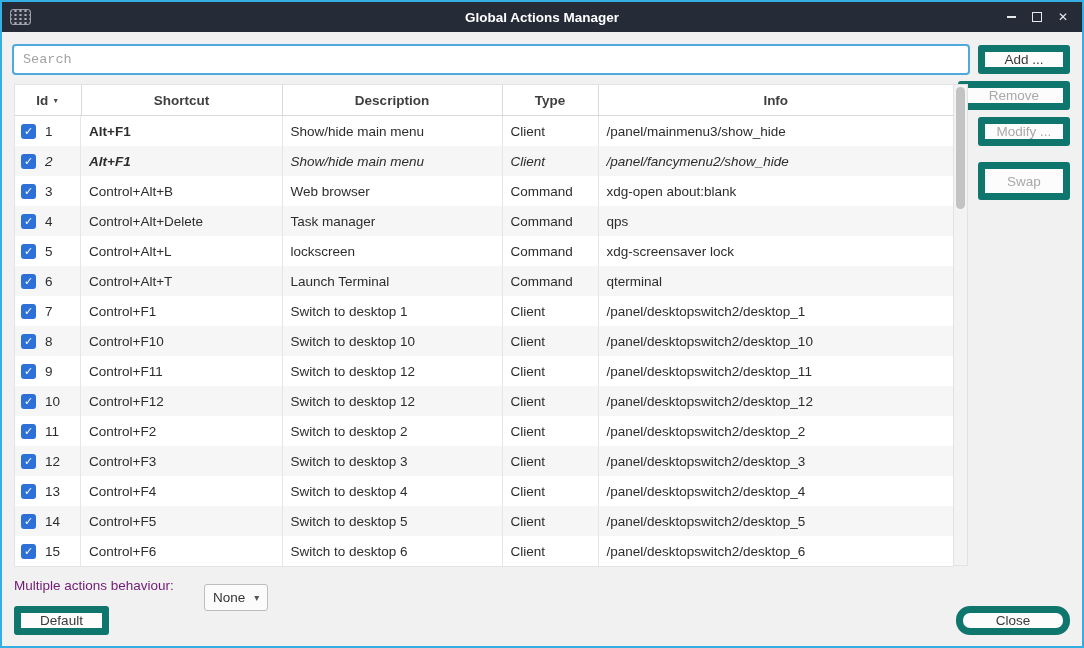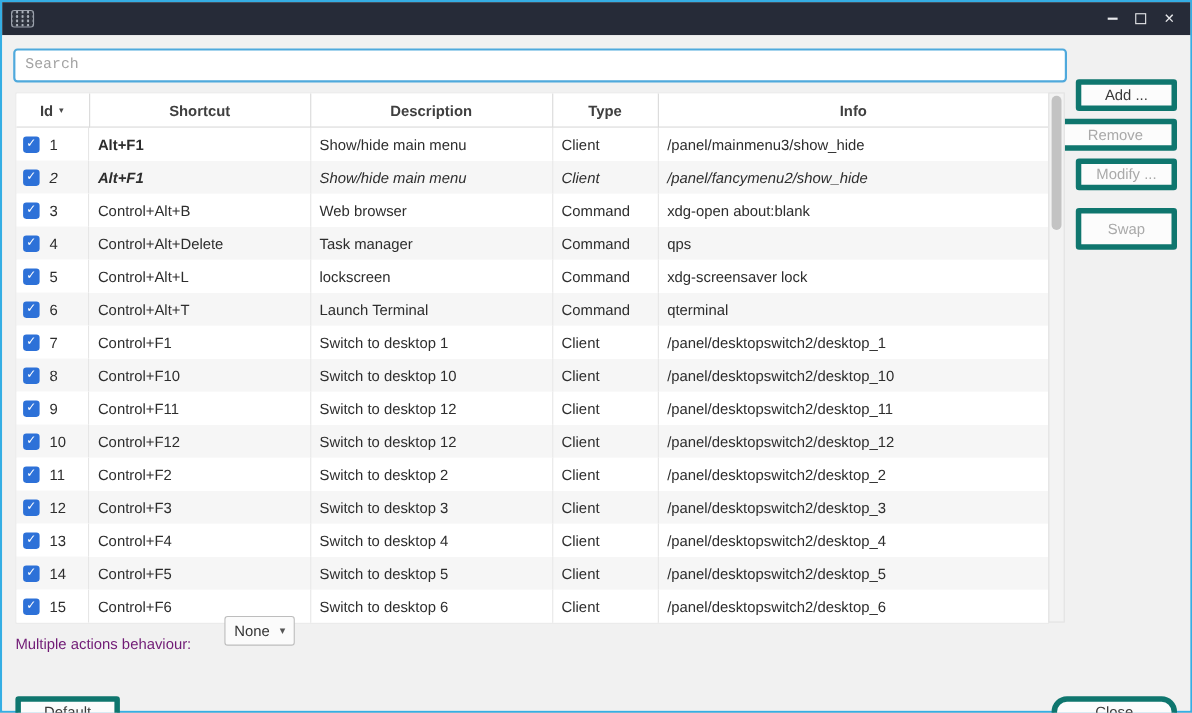--- a/index.html
+++ b/index.html
@@ -16,23 +16,23 @@
   .wbtn{width:26px;height:30px;display:flex;align-items:center;justify-content:center;cursor:default;}
   .min-glyph{display:block;width:9px;height:2px;background:#e8e9ec;}
   .restore-glyph{display:block;width:8px;height:8px;border:1.5px solid #e8e9ec;}
   .close-glyph{color:#e8e9ec;font-size:12px;line-height:1;}
   
   .main{position:absolute;left:0;right:0;top:30px;bottom:0;background:#f1f1f1;}
   .search{position:absolute;left:10px;top:12px;width:958px;height:31px;box-sizing:border-box;
     border:2px solid #4fa9dc;border-radius:4px;background:#ffffff;font-size:13.5px;padding:0 9px;color:#333;outline:none;
     font-family:Liberation Mono, monospace;}
   .search::placeholder{color:#a3a3a3;}
-  .btn{position:absolute;box-sizing:border-box;background:#fcfcfc;border:5px solid #0f766e;border-radius:3px;
+  .btn{position:absolute;box-sizing:border-box;background:#fcfcfc;border:7px solid #0f766e;border-radius:3px;
     font-size:13.5px;color:#393939;display:flex;align-items:center;justify-content:center;cursor:default;
-    font-family:"Liberation Sans","DejaVu Sans",sans-serif;margin-top:27px;}
+    font-family:"Liberation Sans","DejaVu Sans",sans-serif;}
   .btn.disabled{color:#a9a9a9;}
   .add{right:12px;top:13px;width:92px;height:29px;}
   .remove{right:12px;top:49px;width:112px;height:29px;}
   .modify{right:12px;top:85px;width:92px;height:29px;}
   .swap{right:12px;top:130px;width:92px;height:38px;}
   
   .tablewrap{position:absolute;left:12px;top:52px;width:938px;background:#fff;border:1px solid #e4e4e4;box-sizing:content-box;}
   table{width:938px;border-collapse:collapse;table-layout:fixed;font-size:13.5px;}
   thead th{height:30px;font-weight:bold;color:#3f3f3f;background:#ffffff;
     border-right:1px solid #d9d9d9;border-bottom:1px solid #d9d9d9;text-align:center;padding:0;}
@@ -47,33 +47,34 @@
   .id-cell{display:flex;align-items:center;gap:9px;border-right:1px solid #e6e6e6;}
   .cb{width:15px;height:15px;border-radius:3px;background:#2d71d8;display:inline-flex;align-items:center;justify-content:center;
     color:#fff;font-size:11px;font-weight:bold;line-height:1;flex:0 0 auto;}
   .idnum{color:#2d2d2d;}
   .sortarrow{font-size:7px;color:#4a4a4a;margin-left:4px;vertical-align:2px;}
   
   .scrollbar{position:absolute;left:951px;top:52px;width:15px;height:482px;background:#f3f3f3;border:1px solid #e2e2e2;box-sizing:border-box;}
   .thumb{position:absolute;left:2px;top:2px;width:9px;height:122px;background:#c3c3c3;border-radius:5px;}
   
   .behaviour-label{position:absolute;left:12px;top:541px;height:26px;line-height:26px;font-size:13.5px;color:#701a75;}
-  .combo{position:absolute;left:202px;top:528px;height:27px;box-sizing:border-box;border:1px solid #bdbdbd;border-radius:3px;
+  .combo{position:absolute;left:202px;top:552px;height:27px;box-sizing:border-box;border:1px solid #bdbdbd;border-radius:3px;
     background:#fbfbfb;display:flex;align-items:center;padding:0 8px;gap:9px;font-size:13.5px;color:#333;}
   .chev{font-size:10px;color:#555;}
   .default-btn{left:12px;top:574px;width:95px;height:29px;}
   .close-btn2{right:12px;top:574px;width:114px;height:29px;border-radius:14px;}
 </style>
 </head>
 <body>
 
 <div class="window">
 
   <div class="titlebar">
     <span class="app-icon"></span>
+    <span class="title">Global Actions Manager</span>
     <div class="controls">
       <span class="wbtn">
           <span class="min-glyph"></span>
         </span>
       <span class="wbtn">
           <span class="restore-glyph"></span>
         </span>
       <span class="wbtn">
           <span class="close-glyph">✕</span>
         </span>

